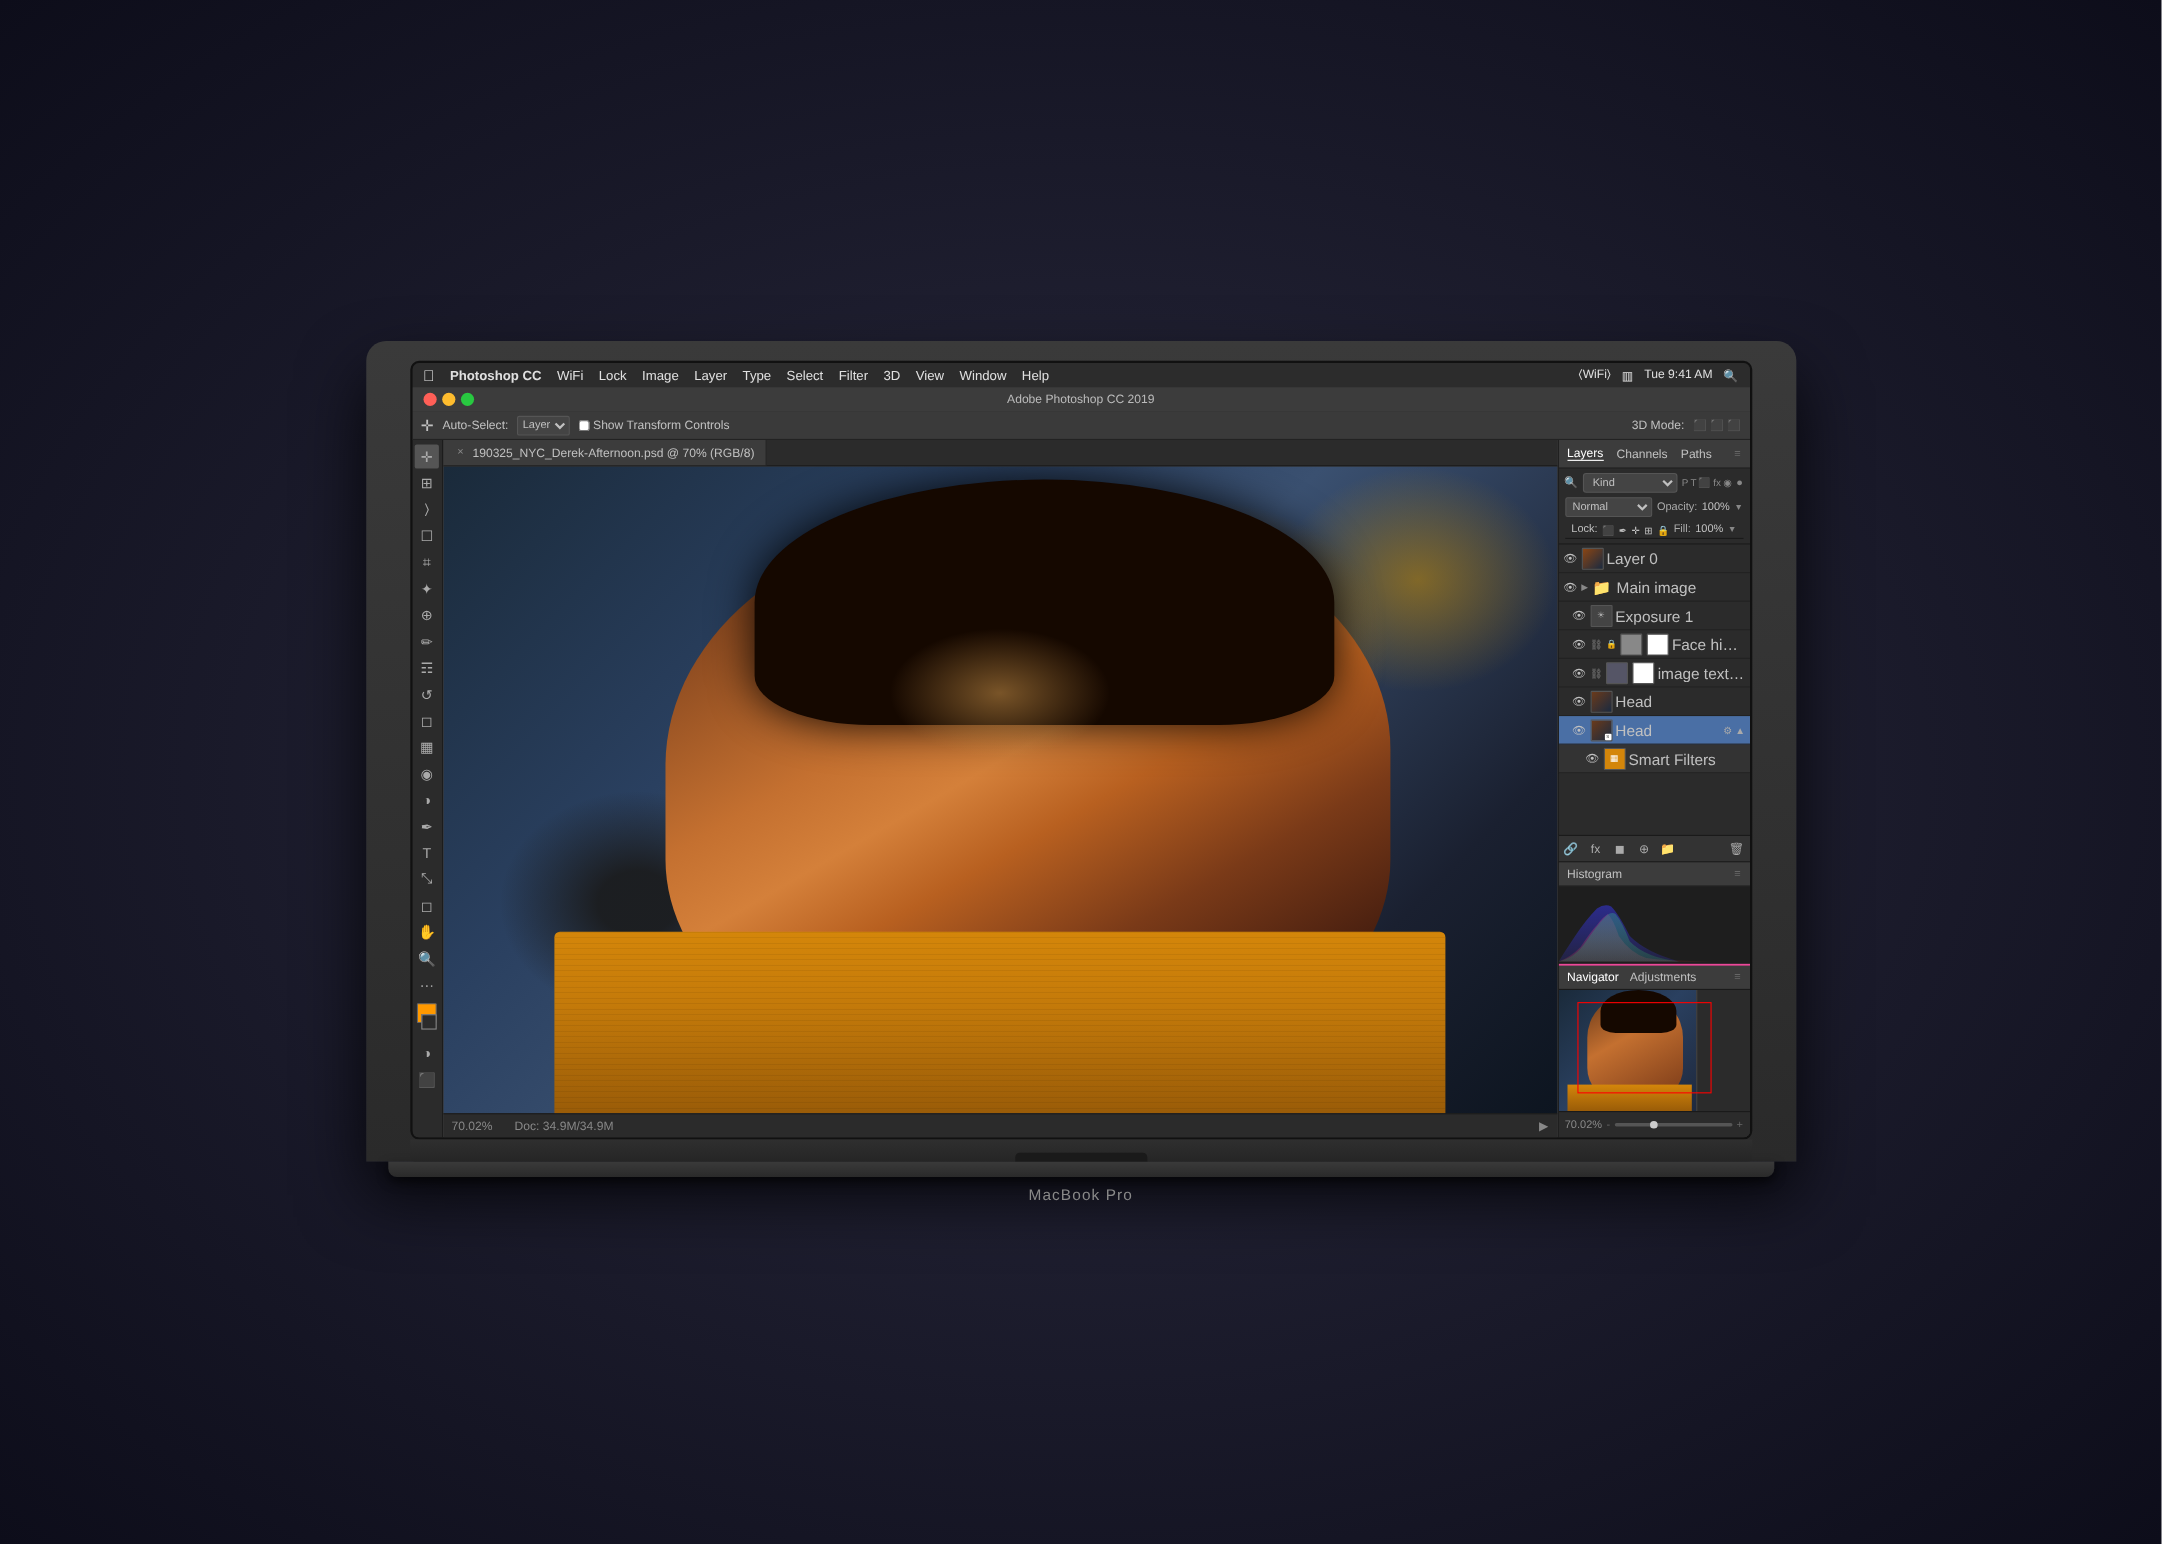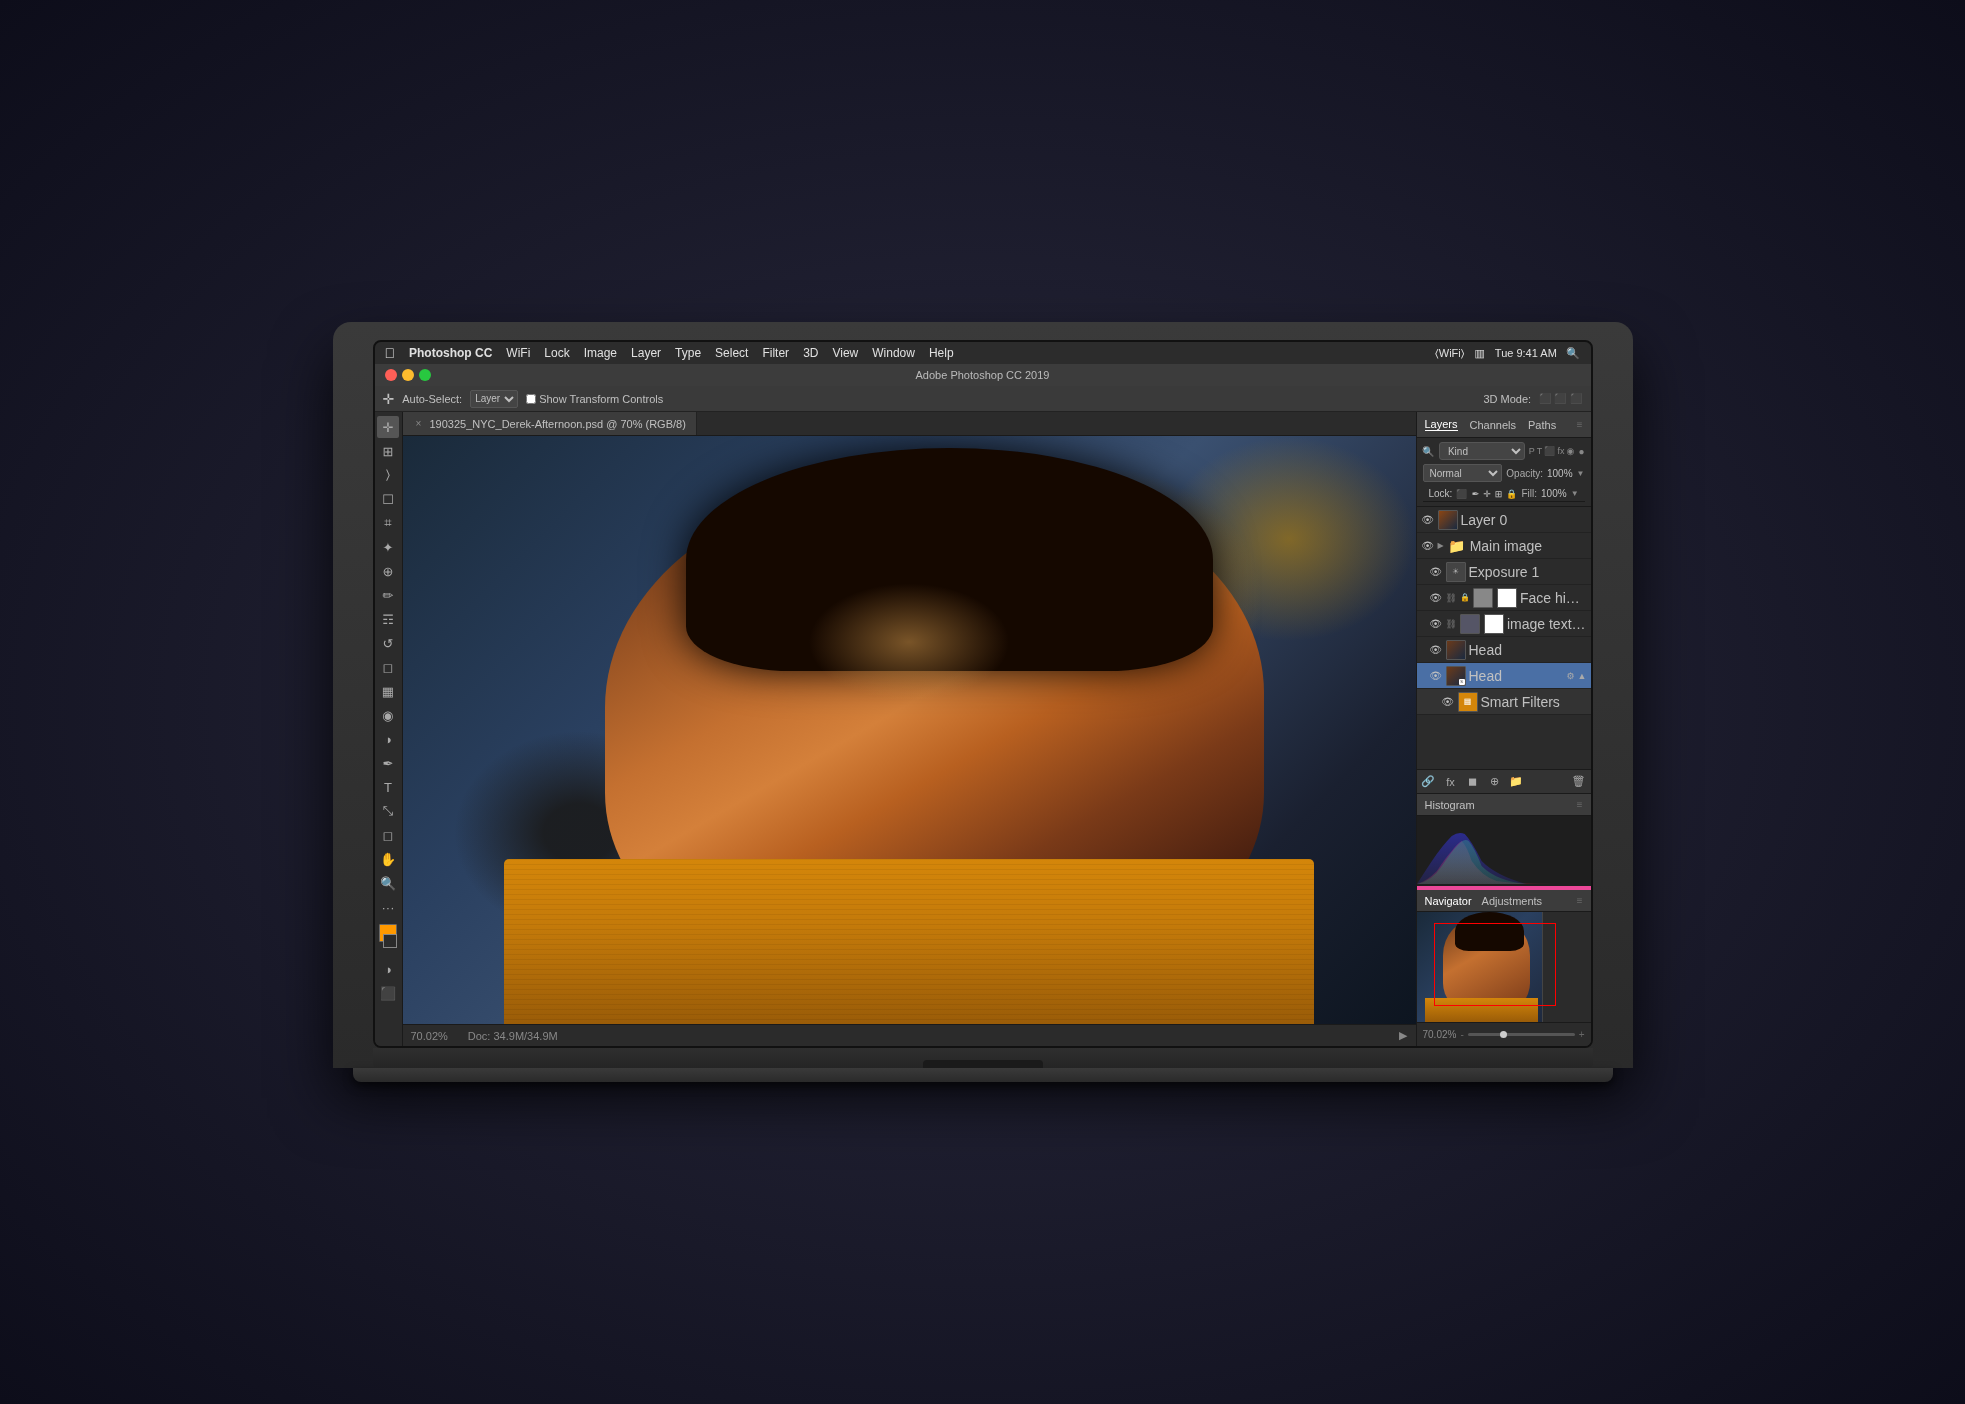--- a/index.html
+++ b/index.html
@@ -348,21 +348,21 @@
     }
     .histogram-canvas {
       height: 70px;
       background: #1e1e1e;
       position: relative;
       overflow: hidden;
     }
 
     
     .navigator-panel {
-      border-top: 4px solid #ec4899;
+      border-top: 2px solid #ec4899;
     }
     .navigator-header {
       background: #3c3c3c;
       height: 22px;
       display: flex;
       align-items: center;
       padding: 0 8px;
       gap: 10px;
       font-size: 11px;
       border-bottom: 1px solid #1a1a1a;
@@ -772,13 +772,14 @@
         </div>
       </div>
 
     </div>
 
     <div class="laptop-bottom">
       <div class="laptop-notch"></div>
     </div>
   </div>
   <div class="laptop-base"></div>
+  <p class="laptop-label">MacBook Pro</p>
 </div>
 
 </body></html>

